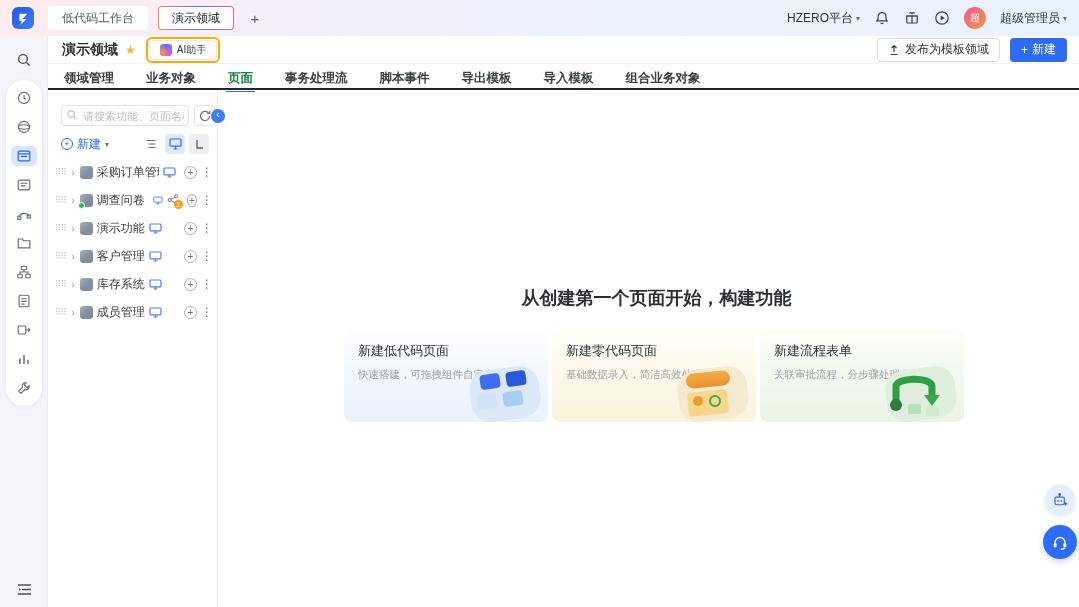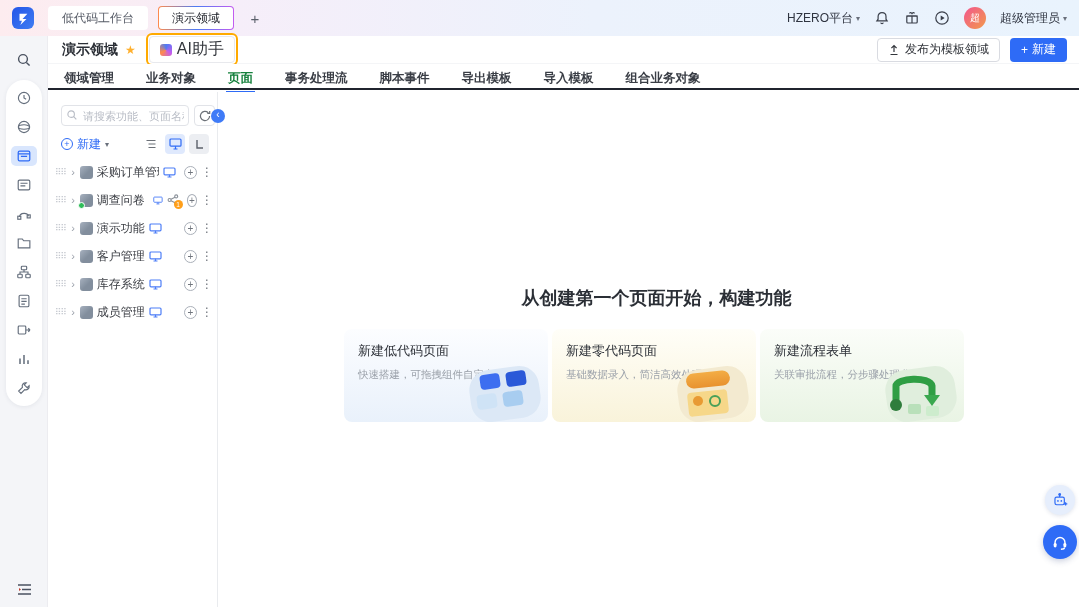--- a/index.html
+++ b/index.html
@@ -25,21 +25,21 @@
   .avatar { width:22px; height:22px; border-radius:50%; background:linear-gradient(135deg,#f2568e,#f29a4b);
     color:#fff; font-size:10px; display:flex; align-items:center; justify-content:center; }
 
   
   .headrow { position:absolute; top:36px; left:48px; right:0; height:28px; background:#fff;
     display:flex; align-items:center; padding:0 12px 0 14px; border-bottom:1px solid #f4f5f7; }
   .domain-title { font-size:14px; font-weight:bold; color:#2b2f36; }
   .star { color:#ffb02e; font-size:12px; margin:0 10px 0 7px; }
   .ai-wrap { border:2px solid #ffaa00; border-radius:6px; padding:1px; background:#fff; }
   .ai-btn { display:flex; align-items:center; gap:5px; border:1px solid #e8e9ed; border-radius:4px;
-    padding:2px 10px; font-size:16px; color:#33363c; background:#fff; cursor:pointer; }
+    padding:2px 10px; font-size:10px; color:#33363c; background:#fff; cursor:pointer; }
   .ai-ico { width:12px; height:12px; border-radius:3px; background:conic-gradient(#4c7bf4,#c35cf0,#ff8a4c,#4c7bf4); }
   .head-right { margin-left:auto; display:flex; align-items:center; gap:10px; }
   .btn-outline { display:flex; align-items:center; gap:5px; height:24px; padding:0 10px; font-size:12px; color:#33363c;
     background:#fff; border:1px solid #d9dbe1; border-radius:4px; cursor:pointer; }
   .btn-primary { display:flex; align-items:center; gap:4px; height:24px; padding:0 11px; font-size:12px; color:#fff;
     background:#2e6bf6; border:none; border-radius:4px; cursor:pointer; }
 
   
   .navrow { position:absolute; top:64px; left:48px; right:0; height:26px; background:#fff;
     display:flex; align-items:flex-start; gap:28px; padding:3px 0 0 14px; border-bottom:2px solid #20242e; }

